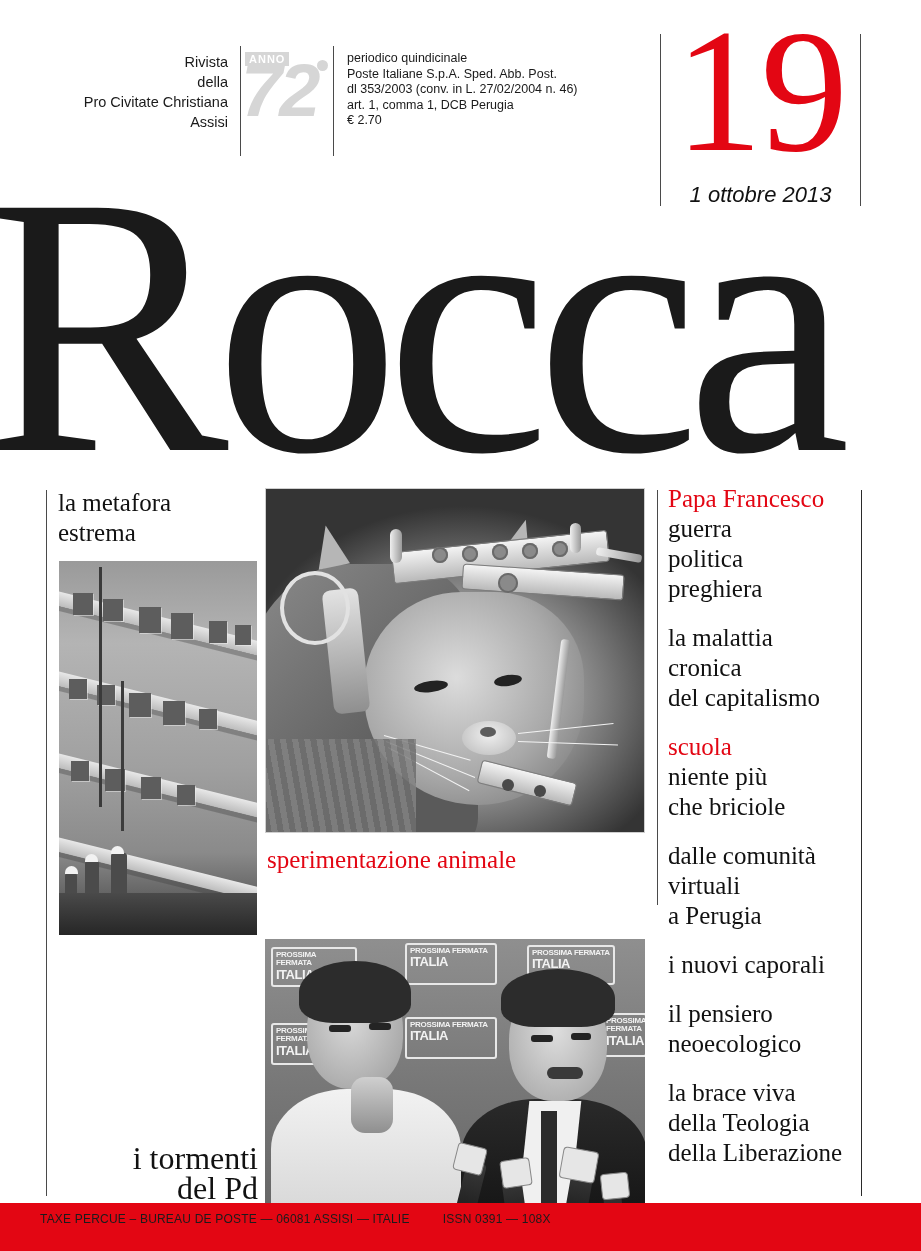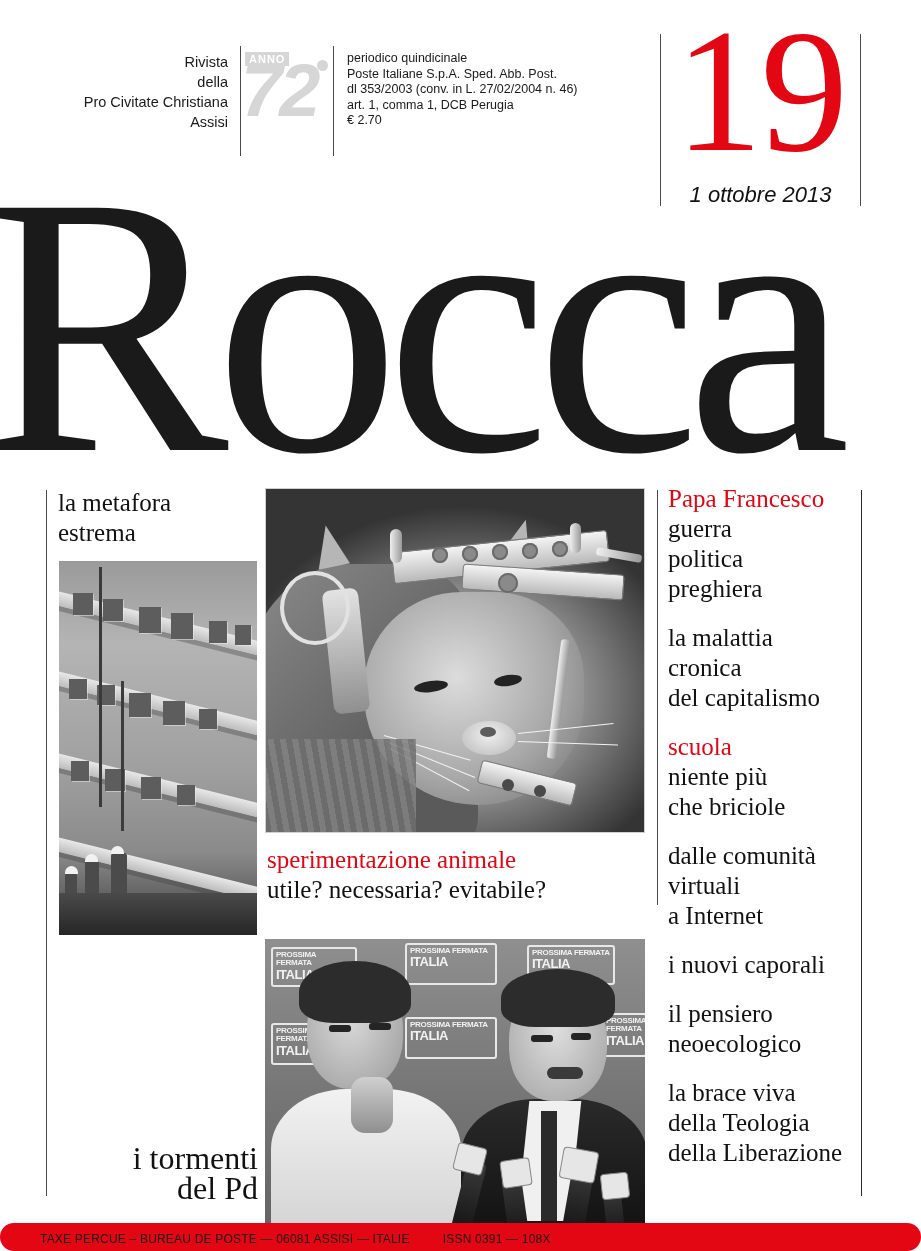--- a/index.html
+++ b/index.html
@@ -252,23 +252,22 @@
     line-height: 30px;
     color: #111;
     white-space: nowrap;
   }
   .rc-line.red { color: #e30613; }
 
   
   .footer-bar {
     position: absolute;
     left: 0; bottom: 0;
-    width: 921px; height: 28px;
+    width: 921px; height: 48px;
     background: #e30613;
-    border-radius: 17px;
   }
   .footer-text {
     position: absolute;
     left: 40px; top: 9px;
     font-family: "Liberation Sans", sans-serif;
     font-size: 12px;
     letter-spacing: 0.2px;
     color: #1c1c1c;
     white-space: nowrap;
   }
@@ -568,21 +567,20 @@
       <div class="cat-whisk ph" style="left:120px;top:252px;width:96px;transform:rotate(22deg);"></div>
       <div class="cat-whisk ph" style="left:122px;top:258px;width:92px;transform:rotate(28deg);"></div>
       <div class="cat-whisk ph" style="left:252px;top:244px;width:96px;transform:rotate(-6deg);"></div>
       <div class="cat-whisk ph" style="left:252px;top:252px;width:100px;transform:rotate(2deg);"></div>
 
       <div class="ph" style="left:0;top:250px;width:150px;height:95px;background:repeating-linear-gradient(80deg,#6e6e6e 0 6px,#828282 6px 12px);opacity:.85;"></div>
     </div>
 
     <div class="cc-caption">
       <div class="kicker">sperimentazione animale</div>
-      <div class="sub">utile? necessaria? evitabile?</div>
     </div>
 
     <div class="photo-pol">
       <div class="pol-bg"></div>
 
       <div class="pol-logo ph" style="left:6px;top:8px;width:86px;height:40px;">
         <span class="l1">PROSSIMA FERMATA</span>
         <span class="l2">ITALIA</span>
       </div>
       <div class="pol-logo ph" style="left:140px;top:4px;width:92px;height:42px;">
@@ -656,21 +654,21 @@
 
       <div class="rc-group">
         <div class="rc-line red">scuola</div>
         <div class="rc-line">niente più</div>
         <div class="rc-line">che briciole</div>
       </div>
 
       <div class="rc-group">
         <div class="rc-line">dalle comunità</div>
         <div class="rc-line">virtuali</div>
-        <div class="rc-line">a Internet</div>
+        <div class="rc-line">a Perugia</div>
       </div>
 
       <div class="rc-group">
         <div class="rc-line">i nuovi caporali</div>
       </div>
 
       <div class="rc-group">
         <div class="rc-line">il pensiero</div>
         <div class="rc-line">neoecologico</div>
       </div>

